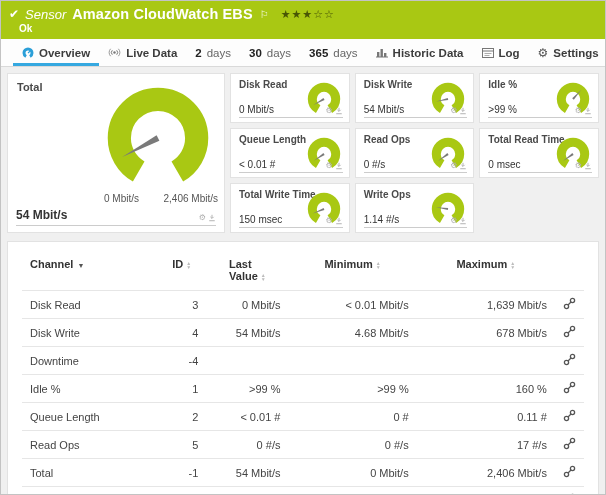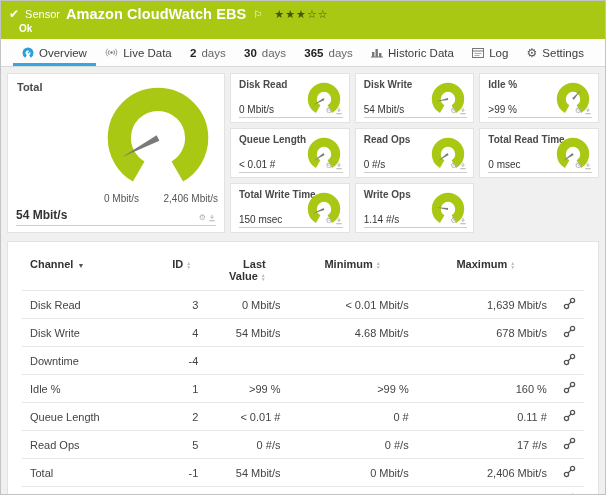--- a/index.html
+++ b/index.html
@@ -11,33 +11,33 @@
     overflow:hidden;
     color:#333;
   }
   
   .sensor-header {
     background:#a9c813; color:#fff;
     padding:5px 10px 4px 8px; height:38px;
   }
   .sh-line1 { display:flex; align-items:center; gap:6px; }
   .check-icon { font-size:12px; color:#fff; }
-  .sh-kind { font-size:11px; }
+  .sh-kind { font-style:italic; font-size:13px; }
   .sh-title { font-weight:bold; font-size:14.5px; letter-spacing:.1px; }
   .flag-icon { font-size:10px; vertical-align:top; margin-left:1px; opacity:.9; cursor:pointer; }
   .stars { color:rgba(40,48,0,.75); font-size:11px; letter-spacing:1px; margin-left:6px; cursor:pointer; }
   .sh-status { font-size:10px; font-weight:bold; margin-left:10px; margin-top:1px; }
   
   .tab-bar {
     background:#fdfdfd; height:28px; display:flex; align-items:stretch;
     justify-content:space-between; padding:0 12px; border-bottom:1px solid #d9d9d9;
   }
   .tab { display:flex; align-items:center; gap:5px; padding:0 9px; position:relative;
          font-size:11.5px; color:#444; cursor:pointer; white-space:nowrap; }
-  .tab .tab-label { font-weight:normal; color:#3c3c3c; }
+  .tab .tab-label { font-weight:bold; color:#3c3c3c; }
   .tab .tab-label.light { font-weight:normal; color:#666; }
   .tab .tab-num { font-weight:bold; color:#222; }
   .tab.selected::after { content:""; position:absolute; left:0; right:0; bottom:0; height:3px; background:#35a8e0; }
   .tab-icon { display:inline-flex; align-items:center; color:#777; font-size:11px; }
   
   .content { padding:6px; }
   
   .gauges-panel { display:flex; gap:5px; height:160px; }
   .main-card { width:218px; background:#fff; border:1px solid #e2e2e2; position:relative; flex:none; }
   .main-title { position:absolute; top:7px; left:9px; font-size:11px; font-weight:bold; color:#4a4a4a; }
@@ -62,21 +62,21 @@
   .table-panel { margin-top:8px; background:#fff; border:1px solid #e2e2e2; padding:6px 14px 0 14px; min-height:247px; }
   table { width:100%; border-collapse:collapse; font-size:11px; }
   th { font-weight:bold; color:#333; padding:10px 8px 8px 8px; vertical-align:top; cursor:pointer; }
   th.left { text-align:left; } th.right { text-align:left; } th.center { text-align:center; }
   td { padding:6px 8px; border-top:1px solid #e6e6e6; color:#444; }
   td.left { text-align:left; } td.right { text-align:right; } td.center { text-align:center; }
   tr.row { background:#fff; }
   .sort-stack { display:inline-flex; flex-direction:column; vertical-align:middle;
                 font-size:5px; line-height:4.5px; color:#bcbcbc; margin-left:3px; }
   .sort-active { font-size:7px; color:#555; margin-left:4px; }
-  .th-2line { display:inline-block; text-align:right; }
+  .th-2line { display:inline-block; text-align:left; }
   .wrench { width:13px; height:13px; cursor:pointer; display:inline-block; }
 </style>
 </head>
 <body>
 
 <div class="sensor-header">
   <div class="sh-line1">
     <span class="check-icon">✔</span>
     <span class="sh-kind">Sensor</span>
     <span class="sh-title">Amazon CloudWatch EBS</span>

